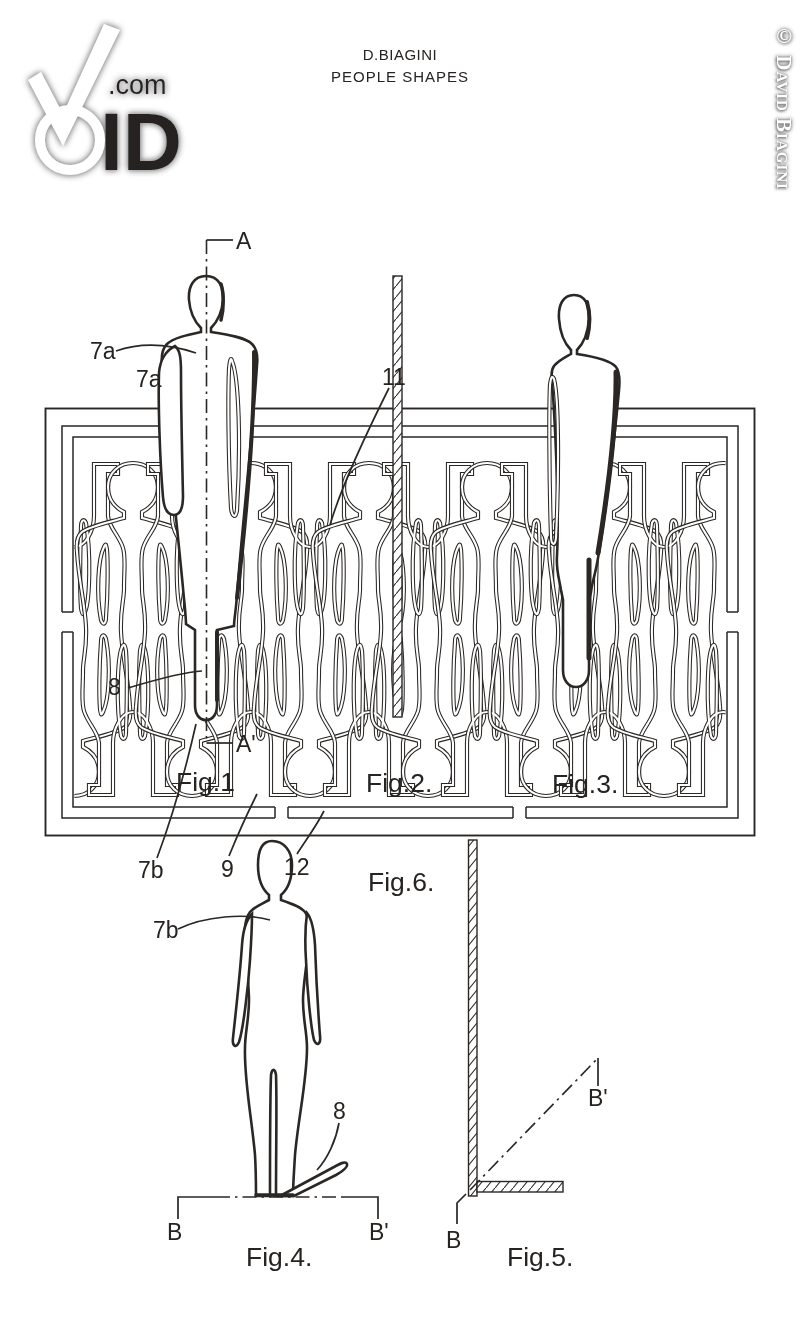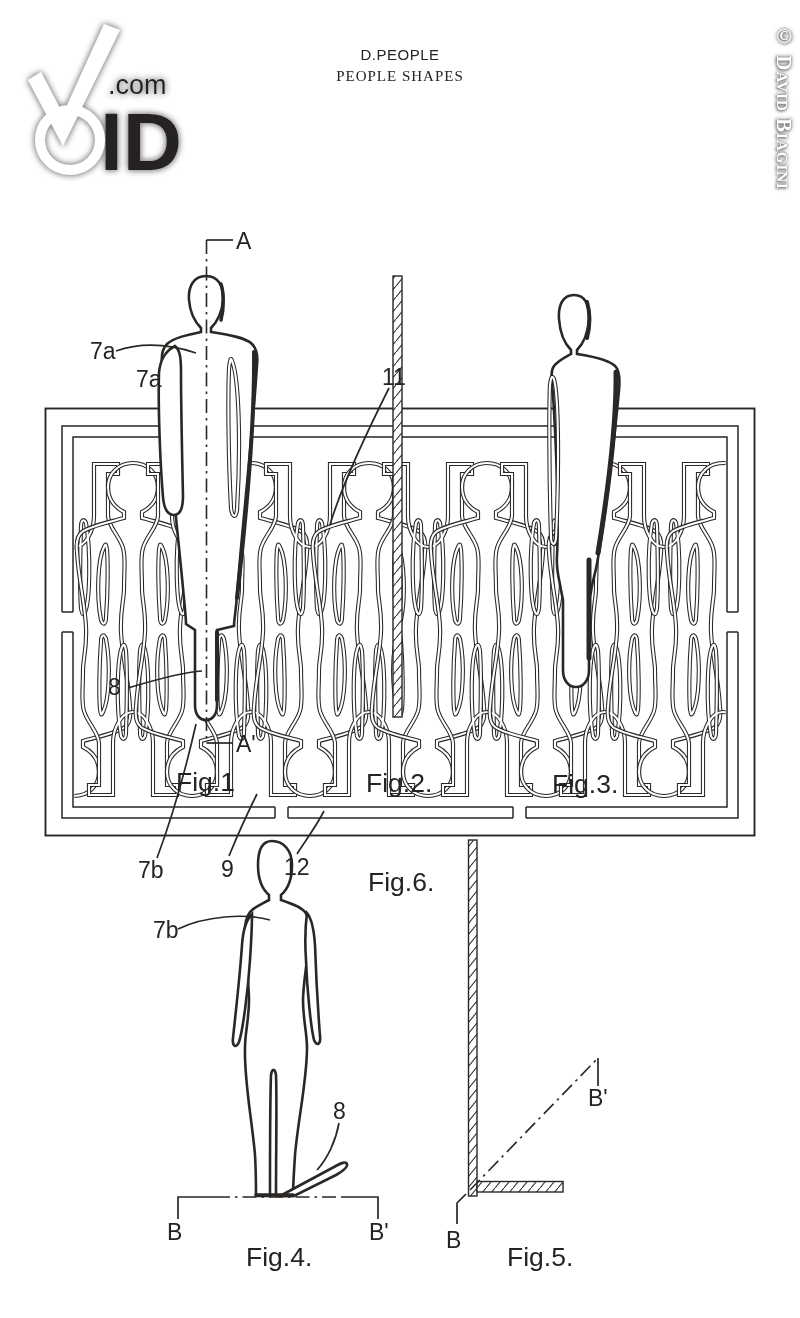--- a/index.html
+++ b/index.html
@@ -1,21 +1,21 @@
 <!DOCTYPE html>
 <html><head>
 <meta charset="utf-8">
 <style>
   html,body{margin:0;padding:0;background:#fff;}
   #page{position:relative;width:800px;height:1318px;background:#fff;overflow:hidden;
         font-family:"Liberation Sans", sans-serif;}
   #linework{position:absolute;left:0;top:0;width:800px;height:1318px;}
   .hdr{position:absolute;left:0;width:800px;text-align:center;color:#262321;}
   #hdr1{top:46px;font-size:15px;letter-spacing:0.5px;}
-  #hdr2{top:68px;font-size:15px;letter-spacing:1px;font-family:Liberation Serif, serif;}
+  #hdr2{top:68px;font-size:15px;letter-spacing:1px;}
   #copyright{position:absolute;top:24px;right:4px;height:240px;
      writing-mode:vertical-rl;color:#fff;font-family:"Liberation Serif", serif;
      font-weight:bold;font-size:21px;font-variant:small-caps;letter-spacing:1px;
      text-shadow:0 0 3px #6f6f6f,0 0 5px #8a8a8a,1px 1px 3px #777;}
   #voidlogo{position:absolute;left:8px;top:18px;}
   svg text{fill:#262321;}
   .reftxt{font-size:23px;}
   .figtxt{font-size:26.5px;}
   .blk{stroke:#2a2725;stroke-width:4.2;fill:none;}
   .wht{stroke:#ffffff;stroke-width:2.1;fill:none;}
@@ -27,21 +27,21 @@
   .dashdot{stroke:#2a2725;stroke-width:1.6;fill:none;stroke-dasharray:14 5 2.5 5;}
   .bracket{stroke:#2a2725;stroke-width:1.7;fill:none;}
   .hatchrect{stroke:#2a2725;stroke-width:1.4;}
   .erase{fill:#ffffff;stroke:none;}
 </style>
 </head>
 <body>
 
 <div id="page">
 
-  <div class="hdr" id="hdr1">D.PEOPLE</div>
+  <div class="hdr" id="hdr1">D.BIAGINI</div>
   <div class="hdr" id="hdr2">PEOPLE SHAPES</div>
 
   <svg id="voidlogo" width="210" height="180" viewBox="0 0 210 180">
     <defs>
       <filter id="wglow" x="-40%" y="-40%" width="180%" height="180%">
         <feGaussianBlur in="SourceAlpha" stdDeviation="3" result="b"></feGaussianBlur>
         <feFlood flood-color="#8c8c8c" flood-opacity="0.95"></feFlood>
         <feComposite in2="b" operator="in" result="glow"></feComposite>
         <feMerge>
           <feMergeNode in="glow"></feMergeNode>

